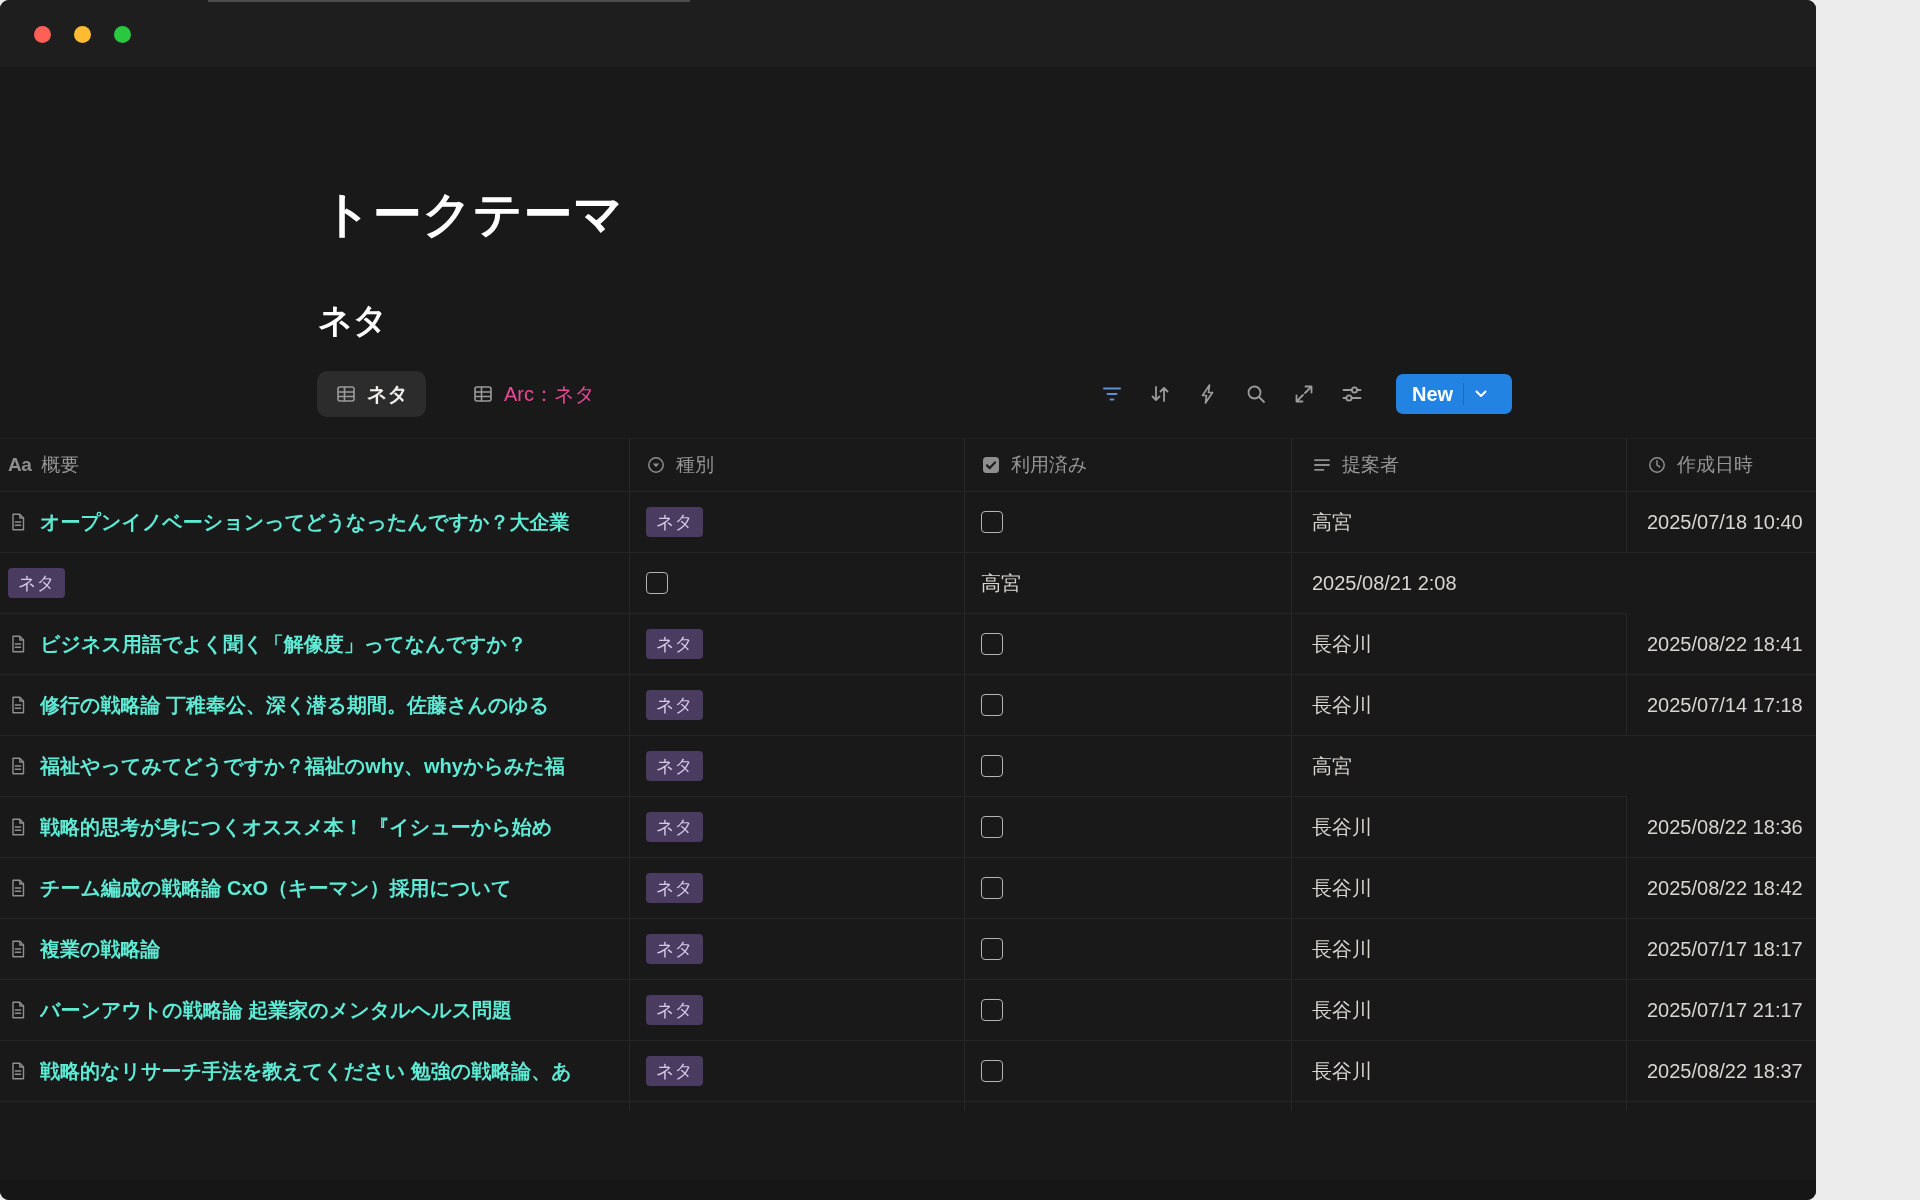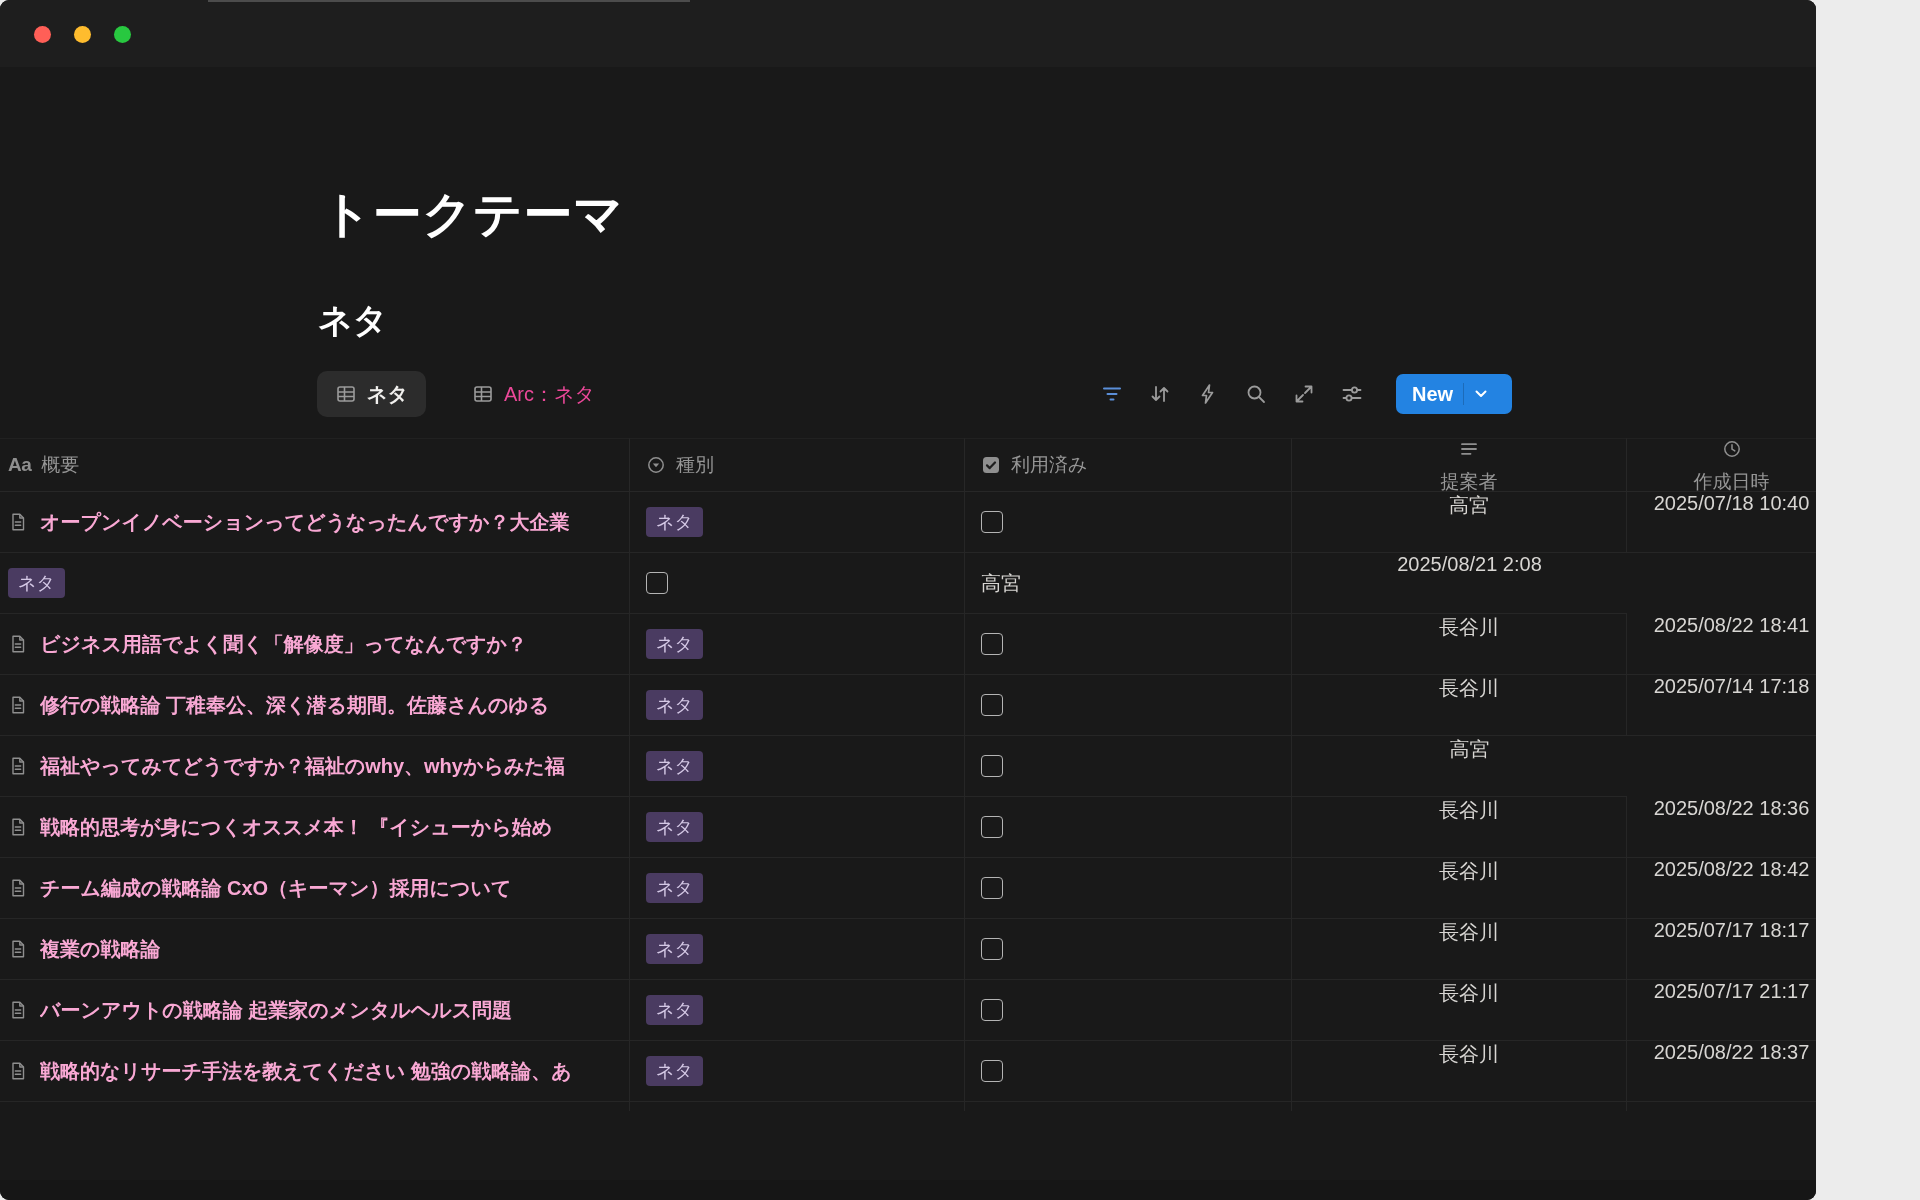--- a/index.html
+++ b/index.html
@@ -45,27 +45,27 @@
   .new-btn{margin-left:8px;height:40px;background:var(--blue);border:none;border-radius:7px;color:#ffffff;
     font-size:20px;font-weight:600;display:flex;align-items:center;padding:0 22px 0 16px;cursor:pointer;
     font-family:inherit;}
   .new-btn .chev{display:flex;align-items:center;margin-left:10px;padding-left:8px;height:22px;border-left:1px solid rgba(0,0,0,0.18);}
   
   .table{position:absolute;left:0;right:0;top:438px;}
   .t-row{display:grid;grid-template-columns:630px 335px 327px 335px 1fr;}
   .t-cell{display:flex;align-items:center;height:61px;padding-left:16px;border-bottom:1px solid var(--line);overflow:hidden;}
   .t-cell:not(:last-child){border-right:1px solid var(--line);}
   .t-cell:nth-child(1){padding-left:8px;gap:12px;}
-  .t-cell:nth-child(4),.t-cell:nth-child(5){padding-left:20px;flex-direction:column;}
+  .t-cell:nth-child(4),.t-cell:nth-child(5){padding-left:20px;}
   .t-row.header .t-cell{height:54px;gap:10px;color:var(--muted);border-top:1px solid rgba(255,255,255,0.035);cursor:pointer;}
   .h-label{font-size:19px;color:var(--muted);white-space:nowrap;}
   .h-icon{display:flex;color:#8f8f8f;flex:0 0 auto;}
   .aa-icon{font-size:19px;font-weight:700;color:#8f8f8f;letter-spacing:-0.5px;}
   .doc-icon{display:flex;color:#8f8f8f;flex:0 0 auto;}
-  .row-title{font-size:20px;font-weight:600;color:#f9a8d4;white-space:nowrap;overflow:hidden;}
+  .row-title{font-size:20px;font-weight:600;color:#5eead4;white-space:nowrap;overflow:hidden;}
   .cell-text{font-size:20px;color:#d8d6d3;white-space:nowrap;}
   .tag{background:var(--tag-bg);color:var(--tag-text);font-size:18px;line-height:1.35;padding:3px 10px;border-radius:4px;white-space:nowrap;}
   .checkbox{width:22px;height:22px;border:1.5px solid #b4b4b4;border-radius:4px;flex:0 0 auto;cursor:pointer;}
   .t-row.stub .t-cell{height:9px;border-bottom:none;}
   .t-row{background:transparent;}
   .t-row:not(.header):not(.stub){cursor:pointer;}
   
   .bottom-strip{position:absolute;left:0;right:0;bottom:0;height:20px;background:#161616;}
 </style>
 </head>

